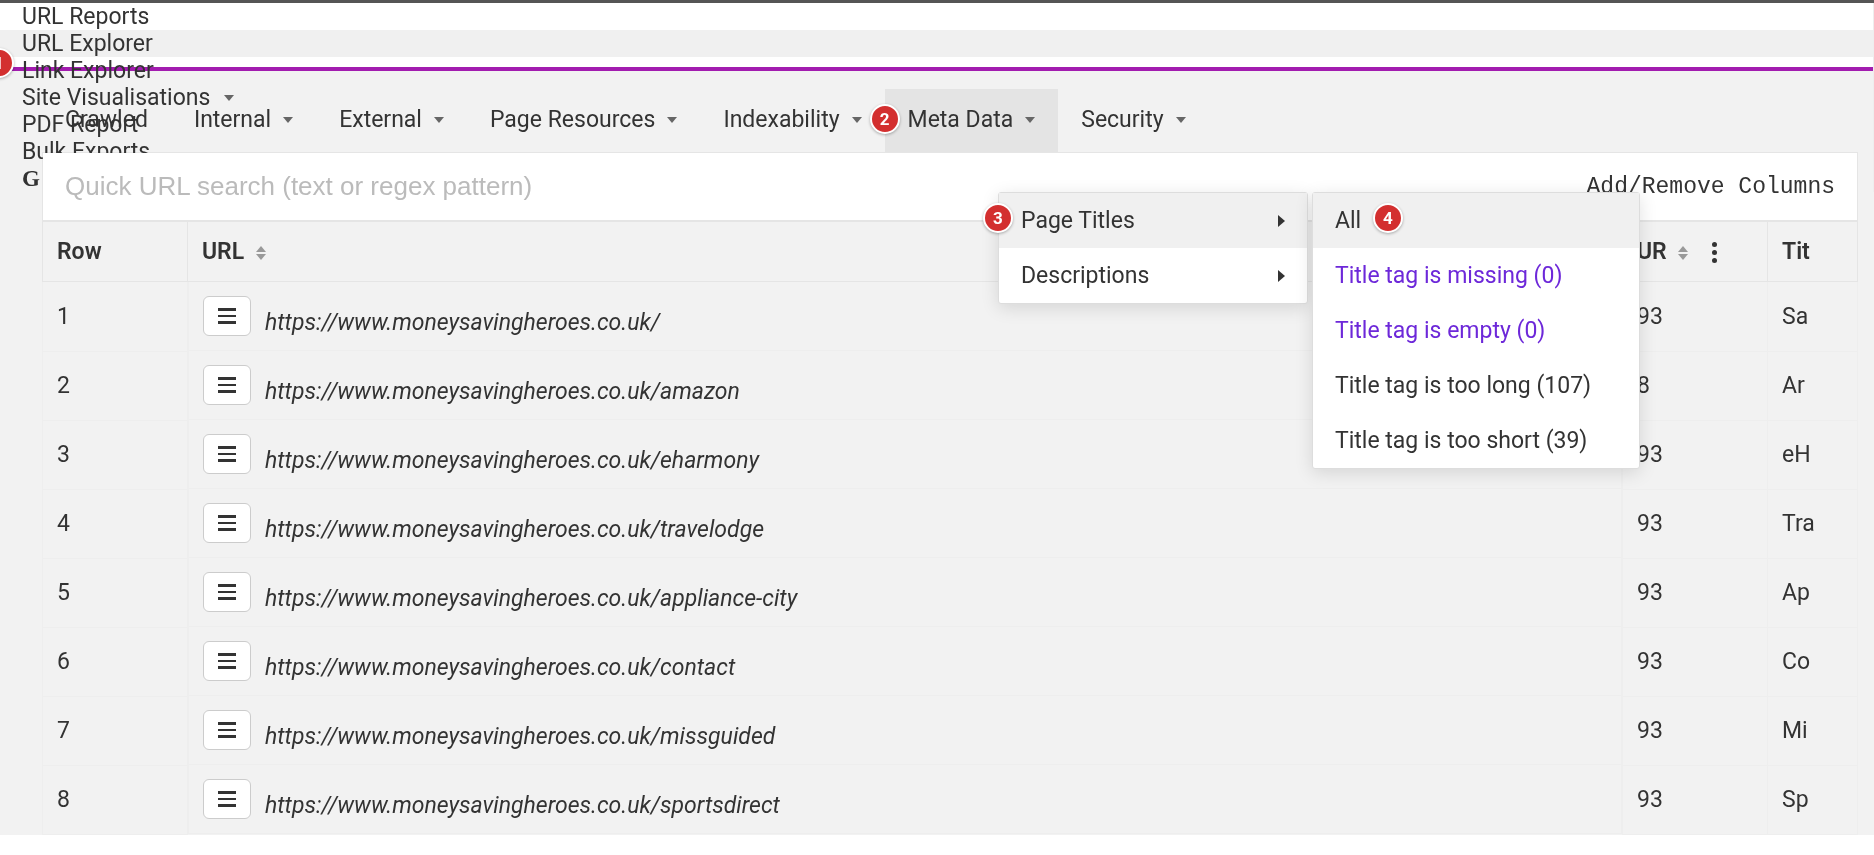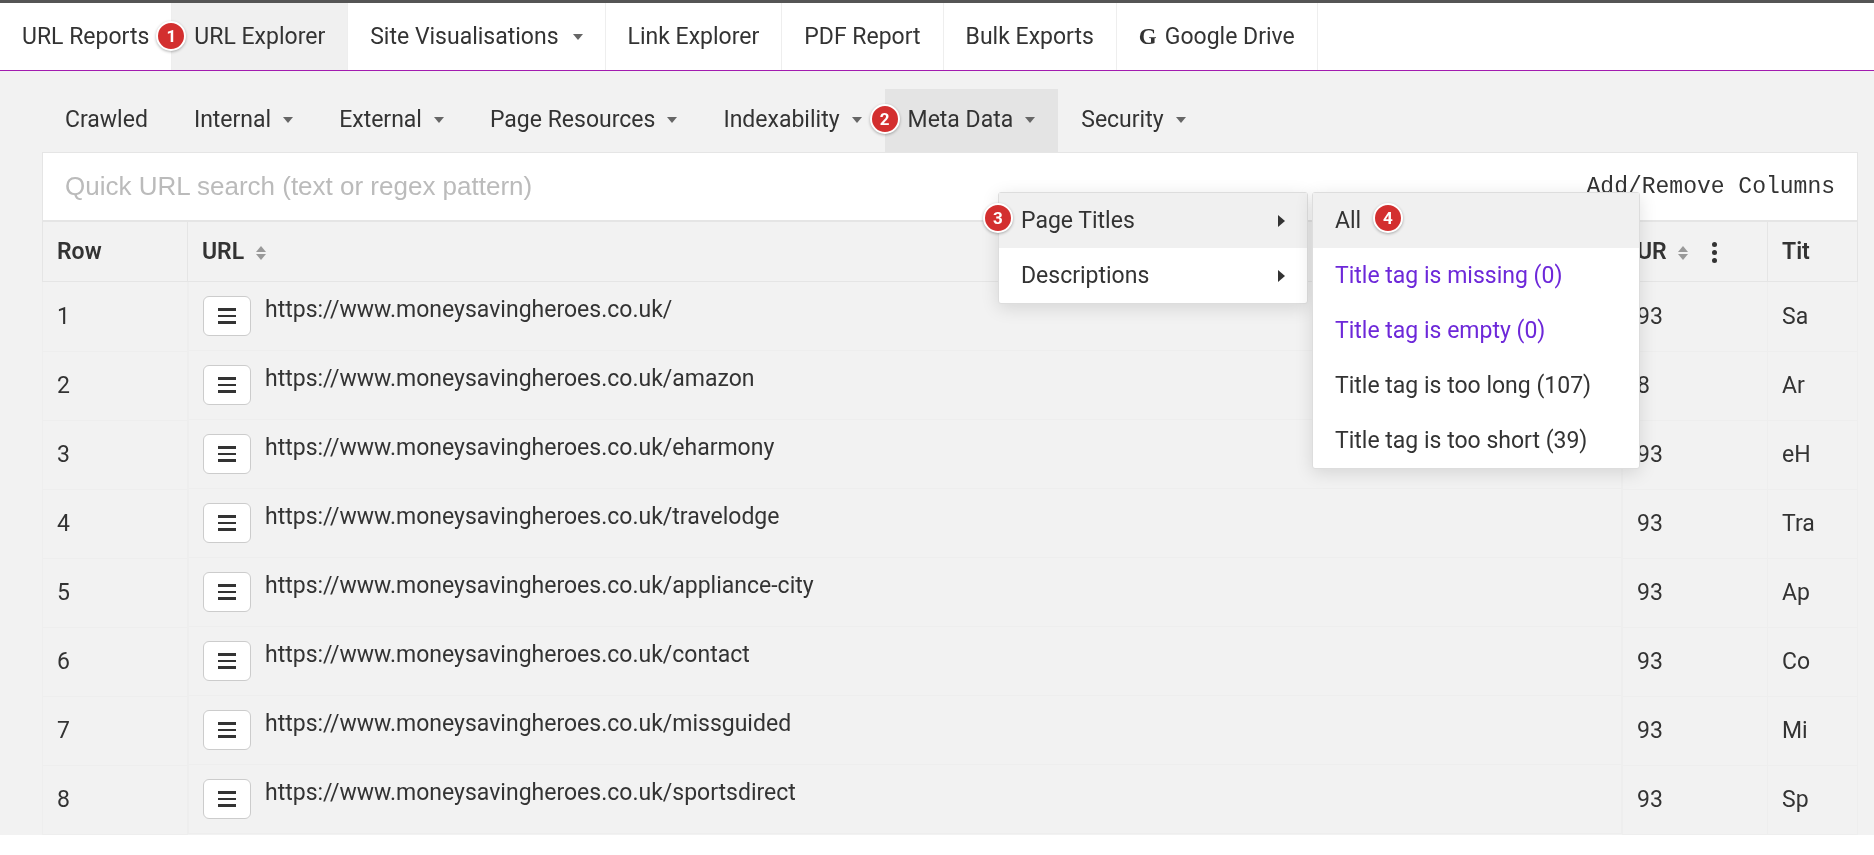--- a/index.html
+++ b/index.html
@@ -8,21 +8,22 @@
     font-size: 23px;
     color: #333;
     background: #fff;
     overflow: hidden;
   }
   .container { position: relative; width: 1874px; height: 855px; border-top: 3px solid #555; }
   .topnav {
     display: flex;
     height: 68px;
     background: #fff;
-    border-bottom: 1px solid #a21caf;
+    border-bottom: 4px solid #a21caf;
+    flex-direction: column;
   }
   .topnav-item {
     display: flex;
     align-items: center;
     padding: 0 22px;
     border-right: 1px solid #eee;
     gap: 8px;
     cursor: pointer;
     color: #333;
   }
@@ -137,21 +138,21 @@
     width: 48px;
     height: 40px;
     border: 1px solid #ccc;
     border-radius: 6px;
     background: #fff;
     cursor: pointer;
     margin-right: 14px;
   }
   .hamb { display: flex; flex-direction: column; gap: 4px; }
   .hamb span { width: 18px; height: 2.5px; background: #333; display: block; }
-  .url-cell { display: flex; align-items: flex-start; }
+  .url-cell { display: flex; align-items: flex-end; font-style: italic; }
 
   
   .badge {
     position: absolute;
     width: 30px; height: 30px;
     background: #d32f2f;
     border: 2px solid #fff;
     color: #fff;
     border-radius: 50%;
     display: flex;
@@ -202,25 +203,25 @@
 
   <div class="topnav">
     <div class="topnav-item">
       <span>URL Reports</span>
     </div>
     <div class="topnav-item active" style="position:relative;">
       <span class="badge" style="left:-16px; top:18px;">1</span>
       <span>URL Explorer</span>
     </div>
     <div class="topnav-item">
+      <span>Link Explorer</span>
+    </div>
+    <div class="topnav-item">
       <span>Site Visualisations</span>
       <span class="caret"></span>
-    </div>
-    <div class="topnav-item">
-      <span>Link Explorer</span>
     </div>
     <div class="topnav-item">
       <span>PDF Report</span>
     </div>
     <div class="topnav-item">
       <span>Bulk Exports</span>
     </div>
     <div class="topnav-item">
       <span class="g-icon">G</span>
       <span>Google Drive</span>

